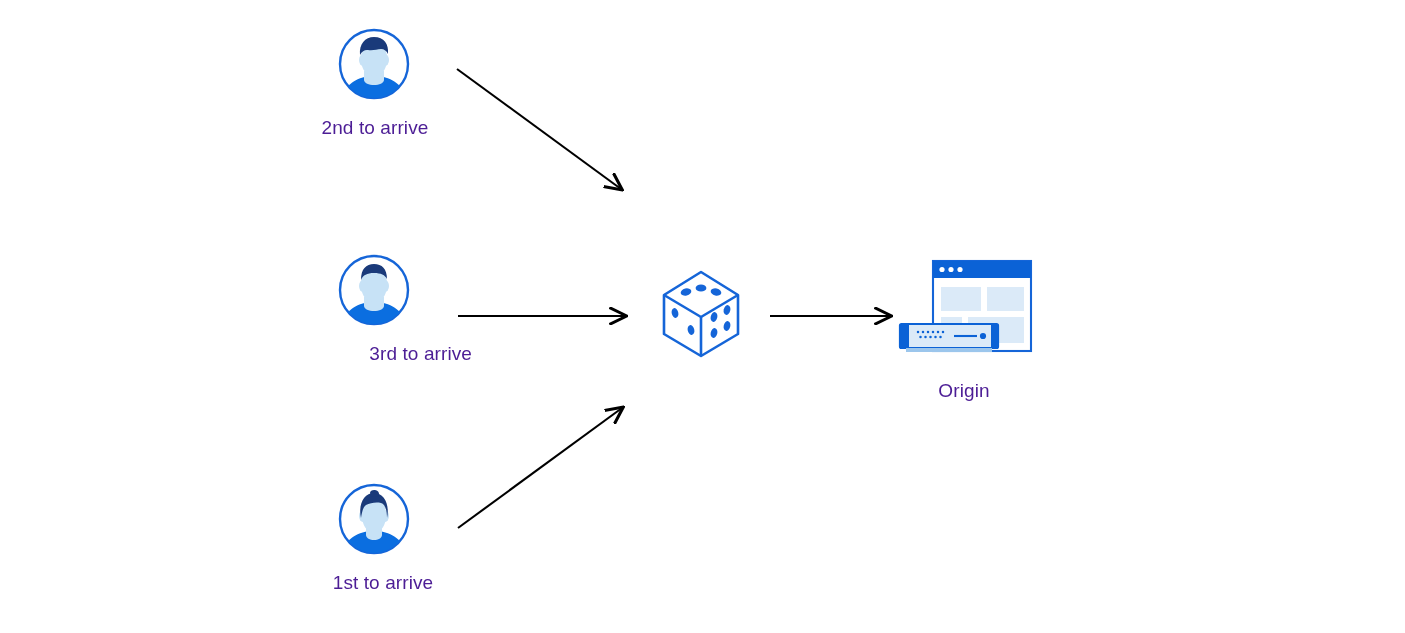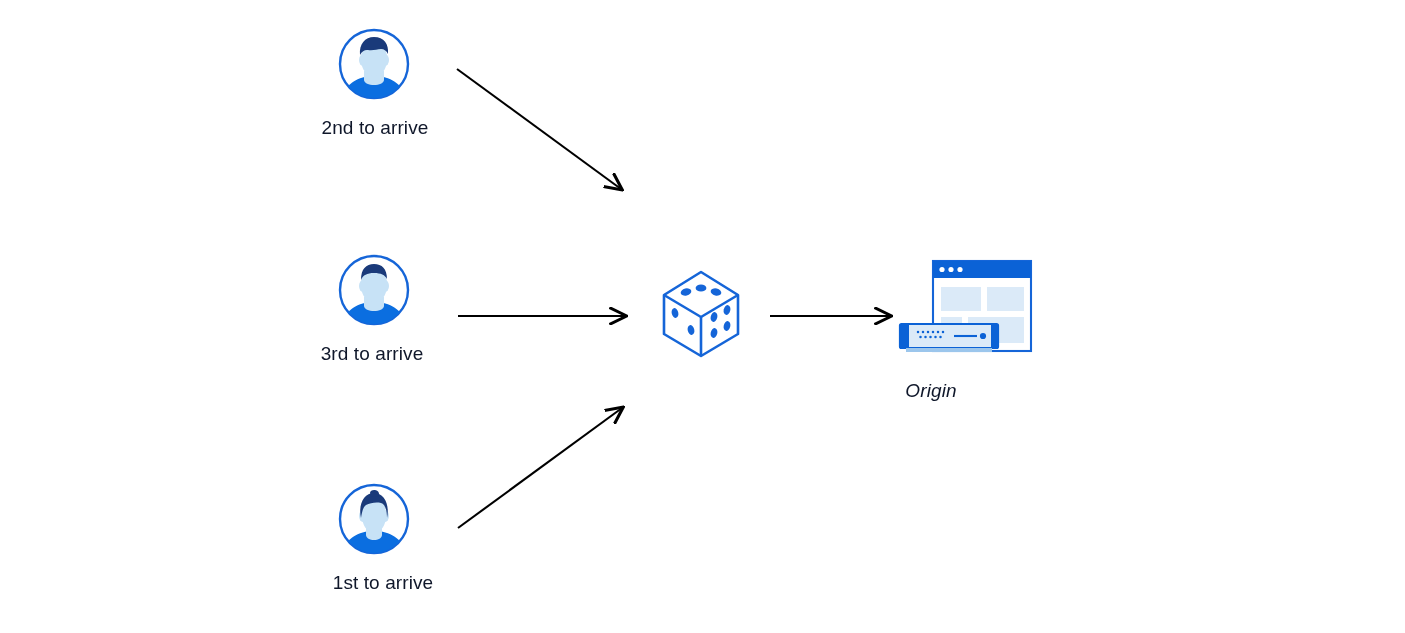--- a/index.html
+++ b/index.html
@@ -19,21 +19,21 @@
     overflow: hidden;
   }
   .avatar-wrap {
     position: absolute;
     width: 74px;
     height: 74px;
   }
   .node-label {
     position: absolute;
     font-size: 19px;
-    color: #0f172a;
+    color: #4c1d95;
     letter-spacing: 0.1px;
     text-align: center;
     white-space: nowrap;
     line-height: 1;
   }
   .arrow-layer {
     position: absolute;
     left: 0;
     top: 0;
     width: 1405px;
@@ -100,21 +100,21 @@
       <g clip-path="url(#clipB)">
         <path d="M6,74 C6,58 20,49 37,49 C54,49 68,58 68,74 Z" fill="#0b6ee0"></path>
         <path d="M27,44 L47,44 L47,53 C47,56 42,58 37,58 C32,58 27,56 27,53 Z" fill="#c7e2f6"></path>
         <ellipse cx="26" cy="33" rx="4" ry="6" fill="#c7e2f6"></ellipse>
         <ellipse cx="48" cy="33" rx="4" ry="6" fill="#c7e2f6"></ellipse>
         <path d="M24,32 C24,19 30,13 37,13 C44,13 50,19 50,32 C50,43 44,49 37,49 C30,49 24,43 24,32 Z" fill="#c7e2f6"></path>
         <path d="M24,27 C24,16 29,11 37,11 C45,11 50,16 50,26 C48,22 44,20 37,20 C30,20 26,22 24,27 Z" fill="#1a3a7a"></path>
       </g>
     </svg>
   </div>
-  <div class="node-label" style="left:272px; top:344px; width:200px;">3rd to arrive</div>
+  <div class="node-label" style="left:272px; top:344px; width:200px;text-align:right;">3rd to arrive</div>
 
   <div class="avatar-wrap" style="left:337px; top:482px;">
     <svg width="74" height="74" viewBox="0 0 74 74" xmlns="http://www.w3.org/2000/svg">
       <defs>
         <clipPath id="clipC">
             <circle cx="37" cy="37" r="34"></circle>
           </clipPath>
       </defs>
       <circle cx="37" cy="37" r="34" fill="#ffffff" stroke="#1565d8" stroke-width="2.4"></circle>
       <g clip-path="url(#clipC)">
@@ -182,15 +182,15 @@
             <circle cx="28.5" cy="79" r="1.25"></circle>
           <circle cx="33.5" cy="79" r="1.25"></circle>
             <circle cx="38.5" cy="79" r="1.25"></circle>
           <circle cx="43.5" cy="79" r="1.25"></circle>
         </g>
         <line x1="57" y1="78" x2="80" y2="78" stroke="#0b62d6" stroke-width="2.1"></line>
         <circle cx="86" cy="78" r="3.1" fill="#0b62d6"></circle>
       </g>
     </svg>
   </div>
-  <div class="node-label" style="left:831px; top:381px; width:200px;font-style:italic;">Origin</div>
+  <div class="node-label" style="left:864px; top:381px; width:200px;">Origin</div>
 
 </div>
 
 </body></html>

